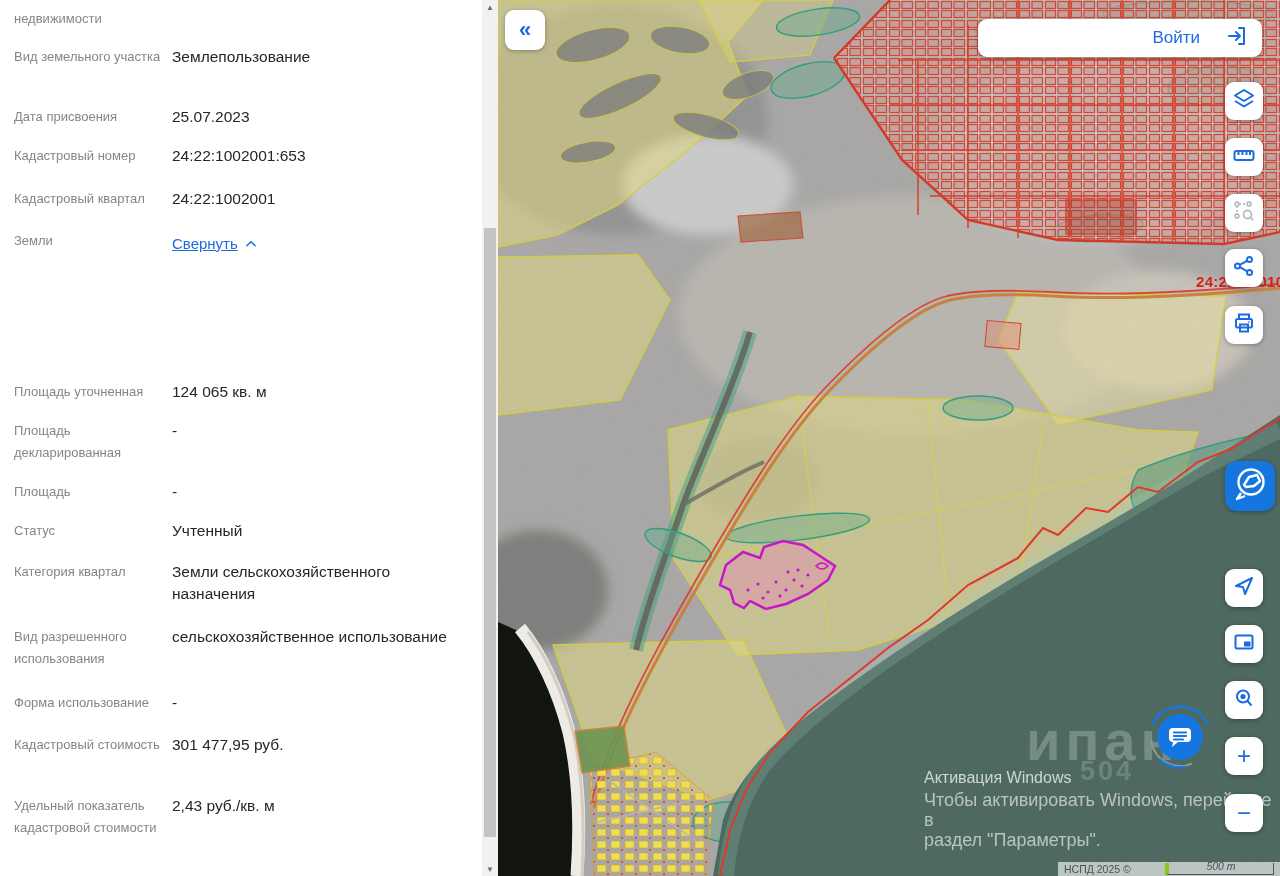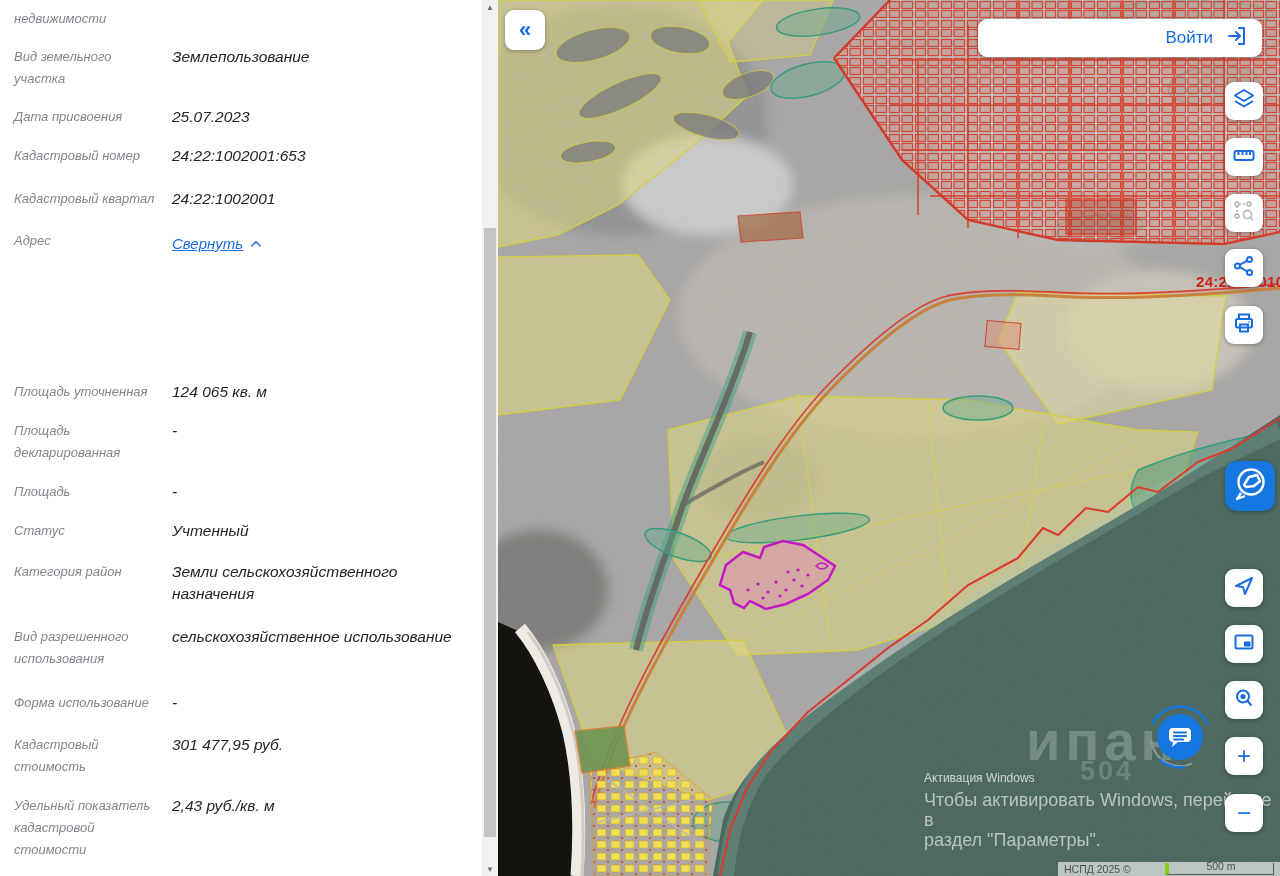--- a/index.html
+++ b/index.html
@@ -1,20 +1,20 @@
 <!DOCTYPE html>
 <html><head>
 <meta charset="utf-8">
 <style>
   html,body{margin:0;padding:0;}
   body{font-family:"Liberation Sans", sans-serif;}
   #app{position:relative;width:1280px;height:876px;overflow:hidden;background:#fff;}
 
   
-  #panel{position:absolute;left:0;top:0;width:484px;height:876px;background:#fff;z-index:4;font-style:italic;}
+  #panel{position:absolute;left:0;top:0;width:484px;height:876px;background:#fff;z-index:4;}
   .row{position:absolute;left:0;width:484px;}
   .row-label{position:absolute;left:14px;top:0;width:148px;font-size:13px;line-height:22px;color:#82868c;}
   .row-value{position:absolute;left:172px;top:0;width:300px;font-size:15.5px;line-height:22px;color:#23262b;}
   .collapse-link{display:inline-flex;align-items:center;gap:6px;margin-top:3px;color:#1b6ce0;font-size:15px;text-decoration:underline;cursor:pointer;}
   .collapse-link svg{flex:0 0 auto;}
 
   
   #panel-scrollbar{position:absolute;left:482px;top:0;width:16px;height:876px;background:#f3f1ef;z-index:5;}
   #panel-scrollbar .arrow{position:absolute;left:0;width:16px;height:14px;display:flex;align-items:center;justify-content:center;font-size:8px;color:#6f6f6f;}
   #panel-scrollbar .thumb{position:absolute;left:2px;width:12px;top:228px;height:609px;background:#c6c4c2;}
@@ -23,28 +23,28 @@
   #map{position:absolute;left:498px;top:0;width:782px;height:876px;background:#a8a8a8;z-index:0;}
   #map svg{display:block;}
 
   .map-overlay{position:absolute;z-index:3;}
   #parcel-map-label{left:1196px;top:273px;color:#d0241a;font-size:15px;font-weight:bold;letter-spacing:.3px;z-index:2;}
 
   
   #brand-watermark{left:1026px;top:708px;font-size:56px;font-weight:700;letter-spacing:5px;color:rgba(232,242,238,.26);z-index:1;}
   #brand-watermark-digits{left:1080px;top:756px;font-size:27px;font-weight:700;letter-spacing:3px;color:rgba(232,242,238,.2);z-index:1;}
   #win-watermark{left:924px;top:766px;z-index:1;color:rgba(255,255,255,.72);}
-  #win-watermark .t{font-size:12px;line-height:24px;}
+  #win-watermark .t{font-size:16px;line-height:24px;}
   #win-watermark .s{font-size:18px;line-height:20px;color:rgba(255,255,255,.6);}
 
   
   .mbtn{position:absolute;width:38px;height:38px;background:#fff;border-radius:9px;box-shadow:0 1px 4px rgba(0,0,0,.32);display:flex;align-items:center;justify-content:center;z-index:5;cursor:pointer;}
   .mbtn.disabled{cursor:default;}
   #collapse-btn{left:505px;top:10px;width:40px;height:40px;color:#1b6ce0;font-size:22px;font-weight:bold;}
-  #login-bar{position:absolute;left:978px;top:19px;width:284px;height:38px;background:#fff;border-radius:9px;box-shadow:0 1px 4px rgba(0,0,0,.3);display:flex;align-items:center;justify-content:flex-end;gap:13px;padding-right:14px;box-sizing:border-box;z-index:5;cursor:pointer;}
+  #login-bar{position:absolute;left:978px;top:19px;width:284px;height:38px;background:#fff;border-radius:9px;box-shadow:0 1px 4px rgba(0,0,0,.3);display:flex;align-items:center;justify-content:flex-end;gap:26px;padding-right:14px;box-sizing:border-box;z-index:5;cursor:pointer;}
   #login-bar .login-label{color:#1b6ce0;font-size:17px;}
   #btn-layers{left:1225px;top:82px;}
   #btn-ruler{left:1225px;top:138px;}
   #btn-geom{left:1225px;top:194px;}
   #btn-share{left:1225px;top:249px;}
   #btn-print{left:1225px;top:306px;}
   #btn-area{left:1225px;top:461px;width:50px;height:50px;background:#1676e0;border-radius:12px;}
   #btn-locate{left:1225px;top:569px;}
   #btn-overview{left:1225px;top:625px;}
   #btn-coordsearch{left:1225px;top:681px;}
@@ -53,21 +53,21 @@
   #chat-fab{position:absolute;left:1148px;top:705px;width:64px;height:64px;z-index:5;cursor:pointer;}
   #chat-fab .bubble{position:absolute;left:9px;top:9px;width:46px;height:46px;border-radius:50%;background:#1676e0;display:flex;align-items:center;justify-content:center;}
 
   
   #legend-bar{position:absolute;left:512px;top:830px;width:431px;height:38px;background:#fff;border-radius:10px;box-shadow:0 1px 5px rgba(0,0,0,.3);display:flex;align-items:center;justify-content:space-between;padding:0 13px 0 20px;box-sizing:border-box;z-index:5;cursor:pointer;}
   #legend-bar .legend-title{font-size:18px;color:#1d2026;}
 
   
   #attribution{position:absolute;left:1058px;top:862px;width:222px;height:14px;background:rgba(255,255,255,.62);display:flex;align-items:flex-end;gap:10px;padding:0 6px;box-sizing:border-box;z-index:5;}
   #attribution .attr-text{font-size:10.5px;color:#4c5157;line-height:13px;white-space:nowrap;}
-  #attribution .scale{position:relative;width:104px;height:11px;border-left:4px solid #84cc16;border-right:1px solid #53585e;border-bottom:1px solid #53585e;flex:0 0 auto;margin-left:auto;margin-bottom:1px;}
+  #attribution .scale{position:relative;width:104px;height:11px;border-left:4px solid #84cc16;border-right:1px solid #53585e;border-bottom:1px solid #53585e;flex:0 0 auto;margin-left:auto;margin-bottom:1px;font-style:italic;}
   #attribution .scale span{position:absolute;left:0;right:0;top:-3px;text-align:center;font-size:10.5px;color:#4c5157;}
 </style>
 </head>
 <body>
 <div id="app">
 
   <div id="map">
     <svg width="782" height="876" viewBox="0 0 782 876" xmlns="http://www.w3.org/2000/svg">
       <defs>
         <filter id="noise" x="0" y="0" width="100%" height="100%">
@@ -365,21 +365,21 @@
       </div>
     <div class="row" style="top:145px">
         <div class="row-label">Кадастровый номер</div>
         <div class="row-value">24:22:1002001:653</div>
       </div>
     <div class="row" style="top:188px">
         <div class="row-label">Кадастровый квартал</div>
         <div class="row-value">24:22:1002001</div>
       </div>
     <div class="row" style="top:230px">
-      <div class="row-label">Адрес</div>
+      <div class="row-label">Земли</div>
       <div class="row-value">
         <div class="collapse-link">
           <span>Свернуть</span>
           <svg width="14" height="14" viewBox="0 0 24 24">
               <path d="M5,15 L12,8 L19,15" stroke="#1b6ce0" stroke-width="2.6" fill="none" stroke-linecap="round" stroke-linejoin="round"></path>
             </svg>
         </div>
       </div>
     </div>
     <div class="row" style="top:381px">
@@ -392,21 +392,21 @@
       </div>
     <div class="row" style="top:481px">
         <div class="row-label">Площадь</div>
         <div class="row-value">-</div>
       </div>
     <div class="row" style="top:520px">
         <div class="row-label">Статус</div>
         <div class="row-value">Учтенный</div>
       </div>
     <div class="row" style="top:561px">
-        <div class="row-label">Категория район</div>
+        <div class="row-label">Категория квартал</div>
         <div class="row-value">Земли сельскохозяйственного назначения</div>
       </div>
     <div class="row" style="top:626px">
         <div class="row-label">Вид разрешенного использования</div>
         <div class="row-value">сельскохозяйственное использование</div>
       </div>
     <div class="row" style="top:692px">
         <div class="row-label">Форма использование</div>
         <div class="row-value">-</div>
       </div>

